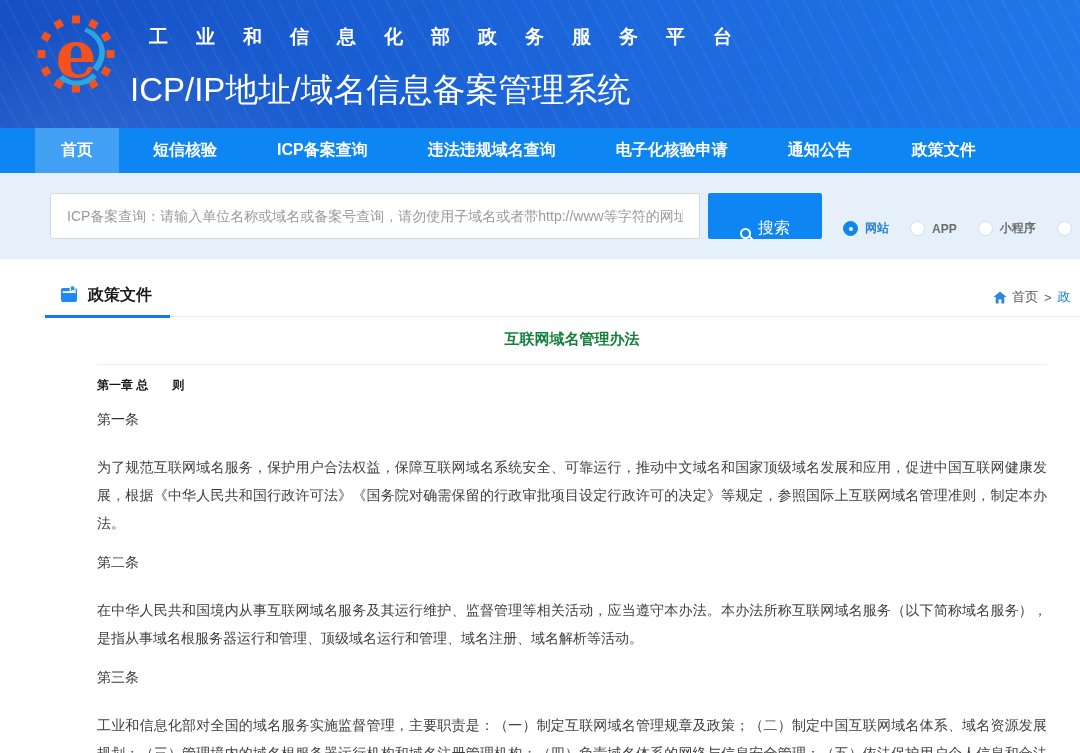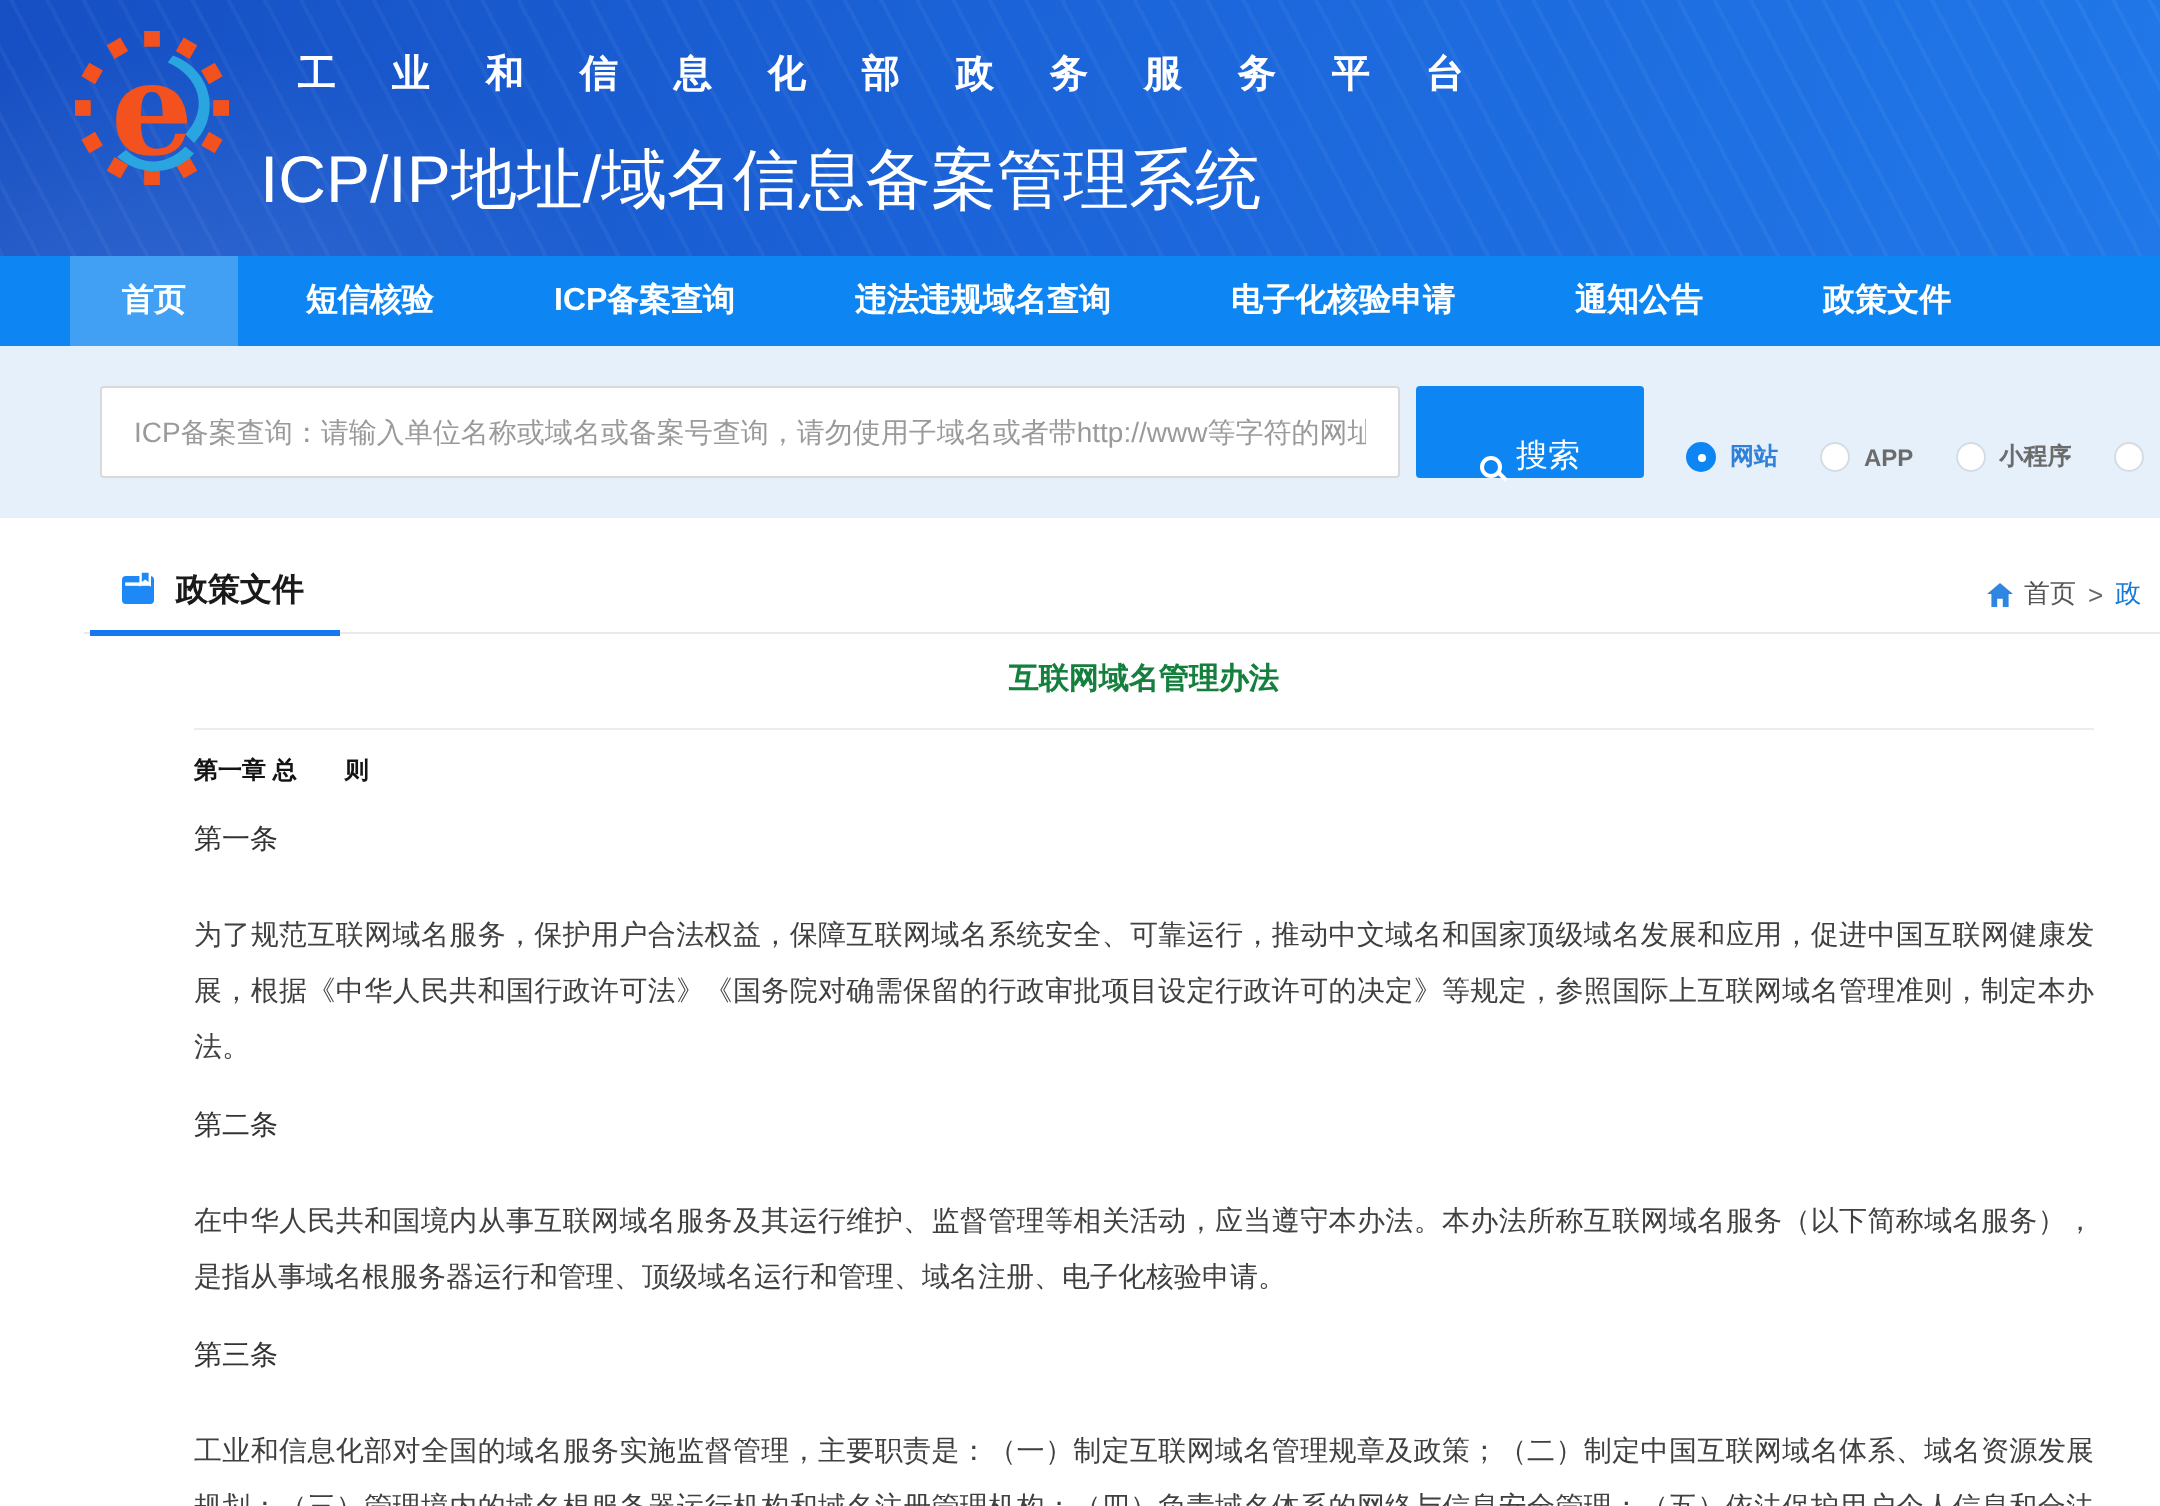--- a/index.html
+++ b/index.html
@@ -187,21 +187,21 @@
     <div class="doc-title">互联网域名管理办法</div>
     <div class="doc-divider"></div>
     <div class="chapter">第一章 总　　则</div>
 
     <section class="law-article">
       <h4>第一条</h4>
       <p>为了规范互联网域名服务，保护用户合法权益，保障互联网域名系统安全、可靠运行，推动中文域名和国家顶级域名发展和应用，促进中国互联网健康发展，根据《中华人民共和国行政许可法》《国务院对确需保留的行政审批项目设定行政许可的决定》等规定，参照国际上互联网域名管理准则，制定本办法。</p>
     </section>
     <section class="law-article">
       <h4>第二条</h4>
-      <p>在中华人民共和国境内从事互联网域名服务及其运行维护、监督管理等相关活动，应当遵守本办法。本办法所称互联网域名服务（以下简称域名服务），是指从事域名根服务器运行和管理、顶级域名运行和管理、域名注册、电子化核验申请。</p>
+      <p>在中华人民共和国境内从事互联网域名服务及其运行维护、监督管理等相关活动，应当遵守本办法。本办法所称互联网域名服务（以下简称域名服务），是指从事域名根服务器运行和管理、顶级域名运行和管理、域名注册、域名解析等活动。</p>
     </section>
     <section class="law-article">
       <h4>第三条</h4>
       <p>工业和信息化部对全国的域名服务实施监督管理，主要职责是：（一）制定互联网域名管理规章及政策；（二）制定中国互联网域名体系、域名资源发展规划；（三）管理境内的域名根服务器运行机构和域名注册管理机构；（四）负责域名体系的网络与信息安全管理；（五）依法保护用户个人信息和合法权益；（六）负责与域名有关的国际协调；（七）管理境内的域名解析服务；（八）管理其他与域名服务相关的活动。</p>
     </section>
 
   </div>
 </div>
 
 </body></html>

